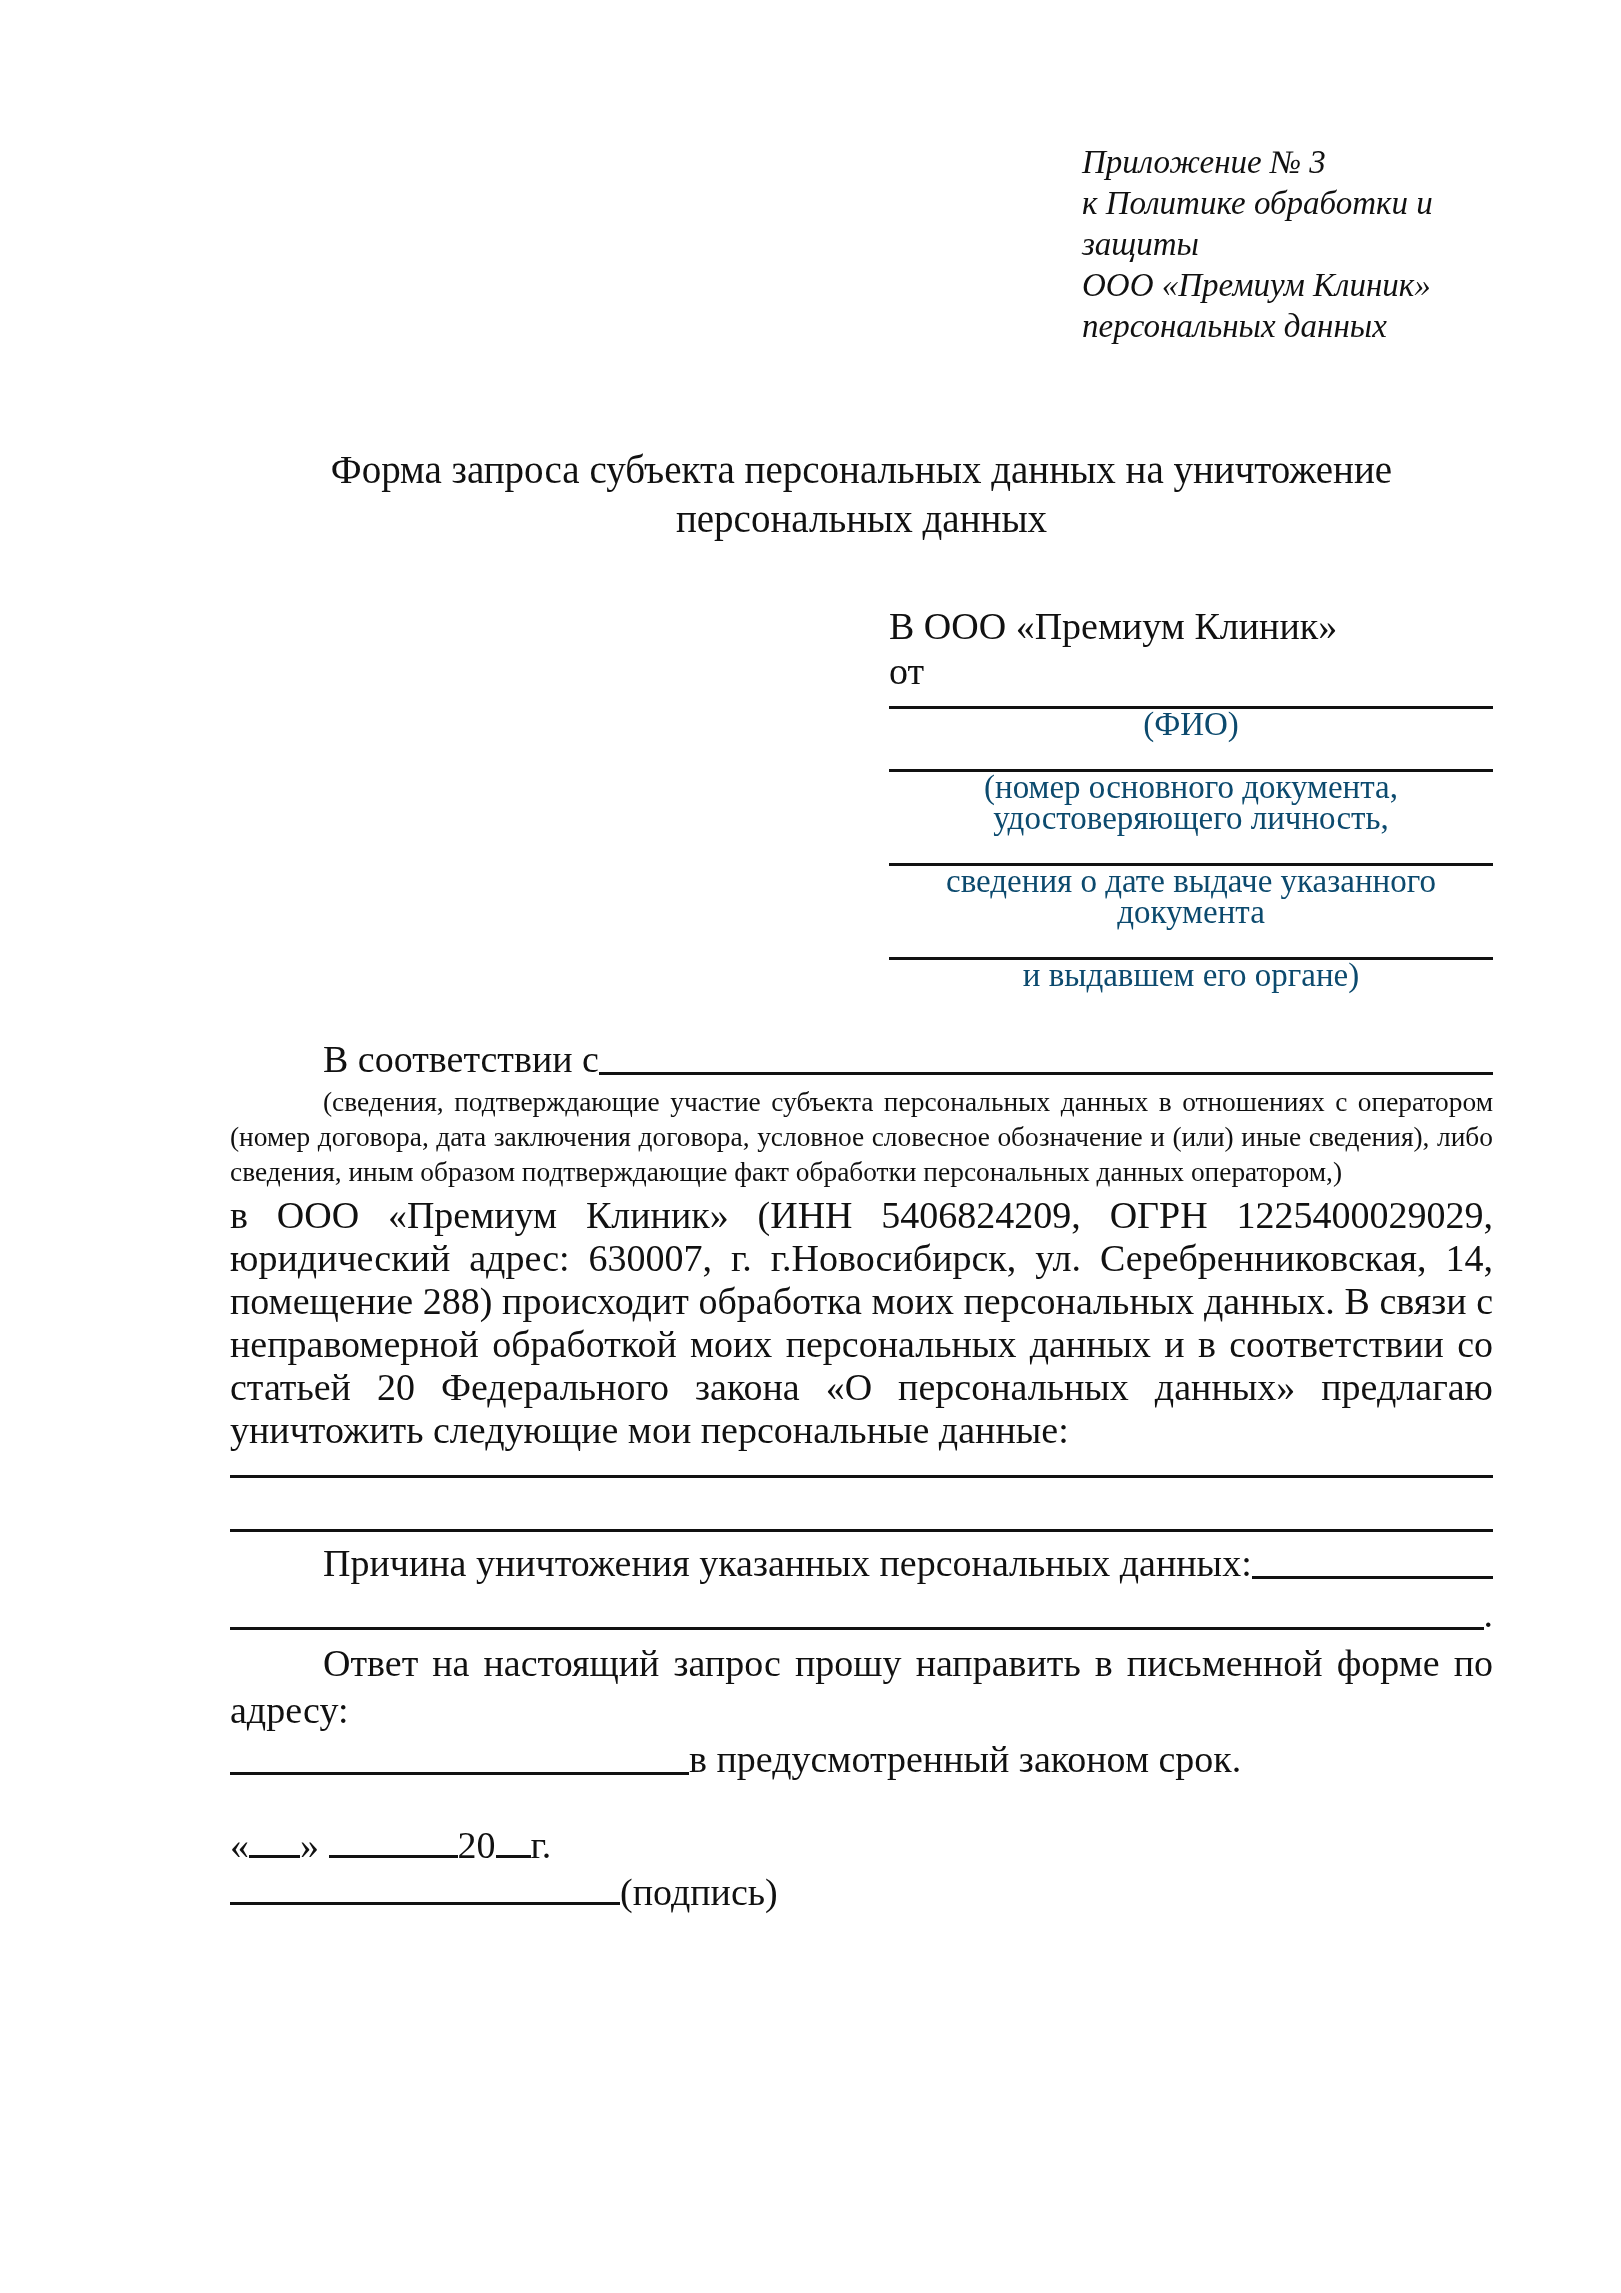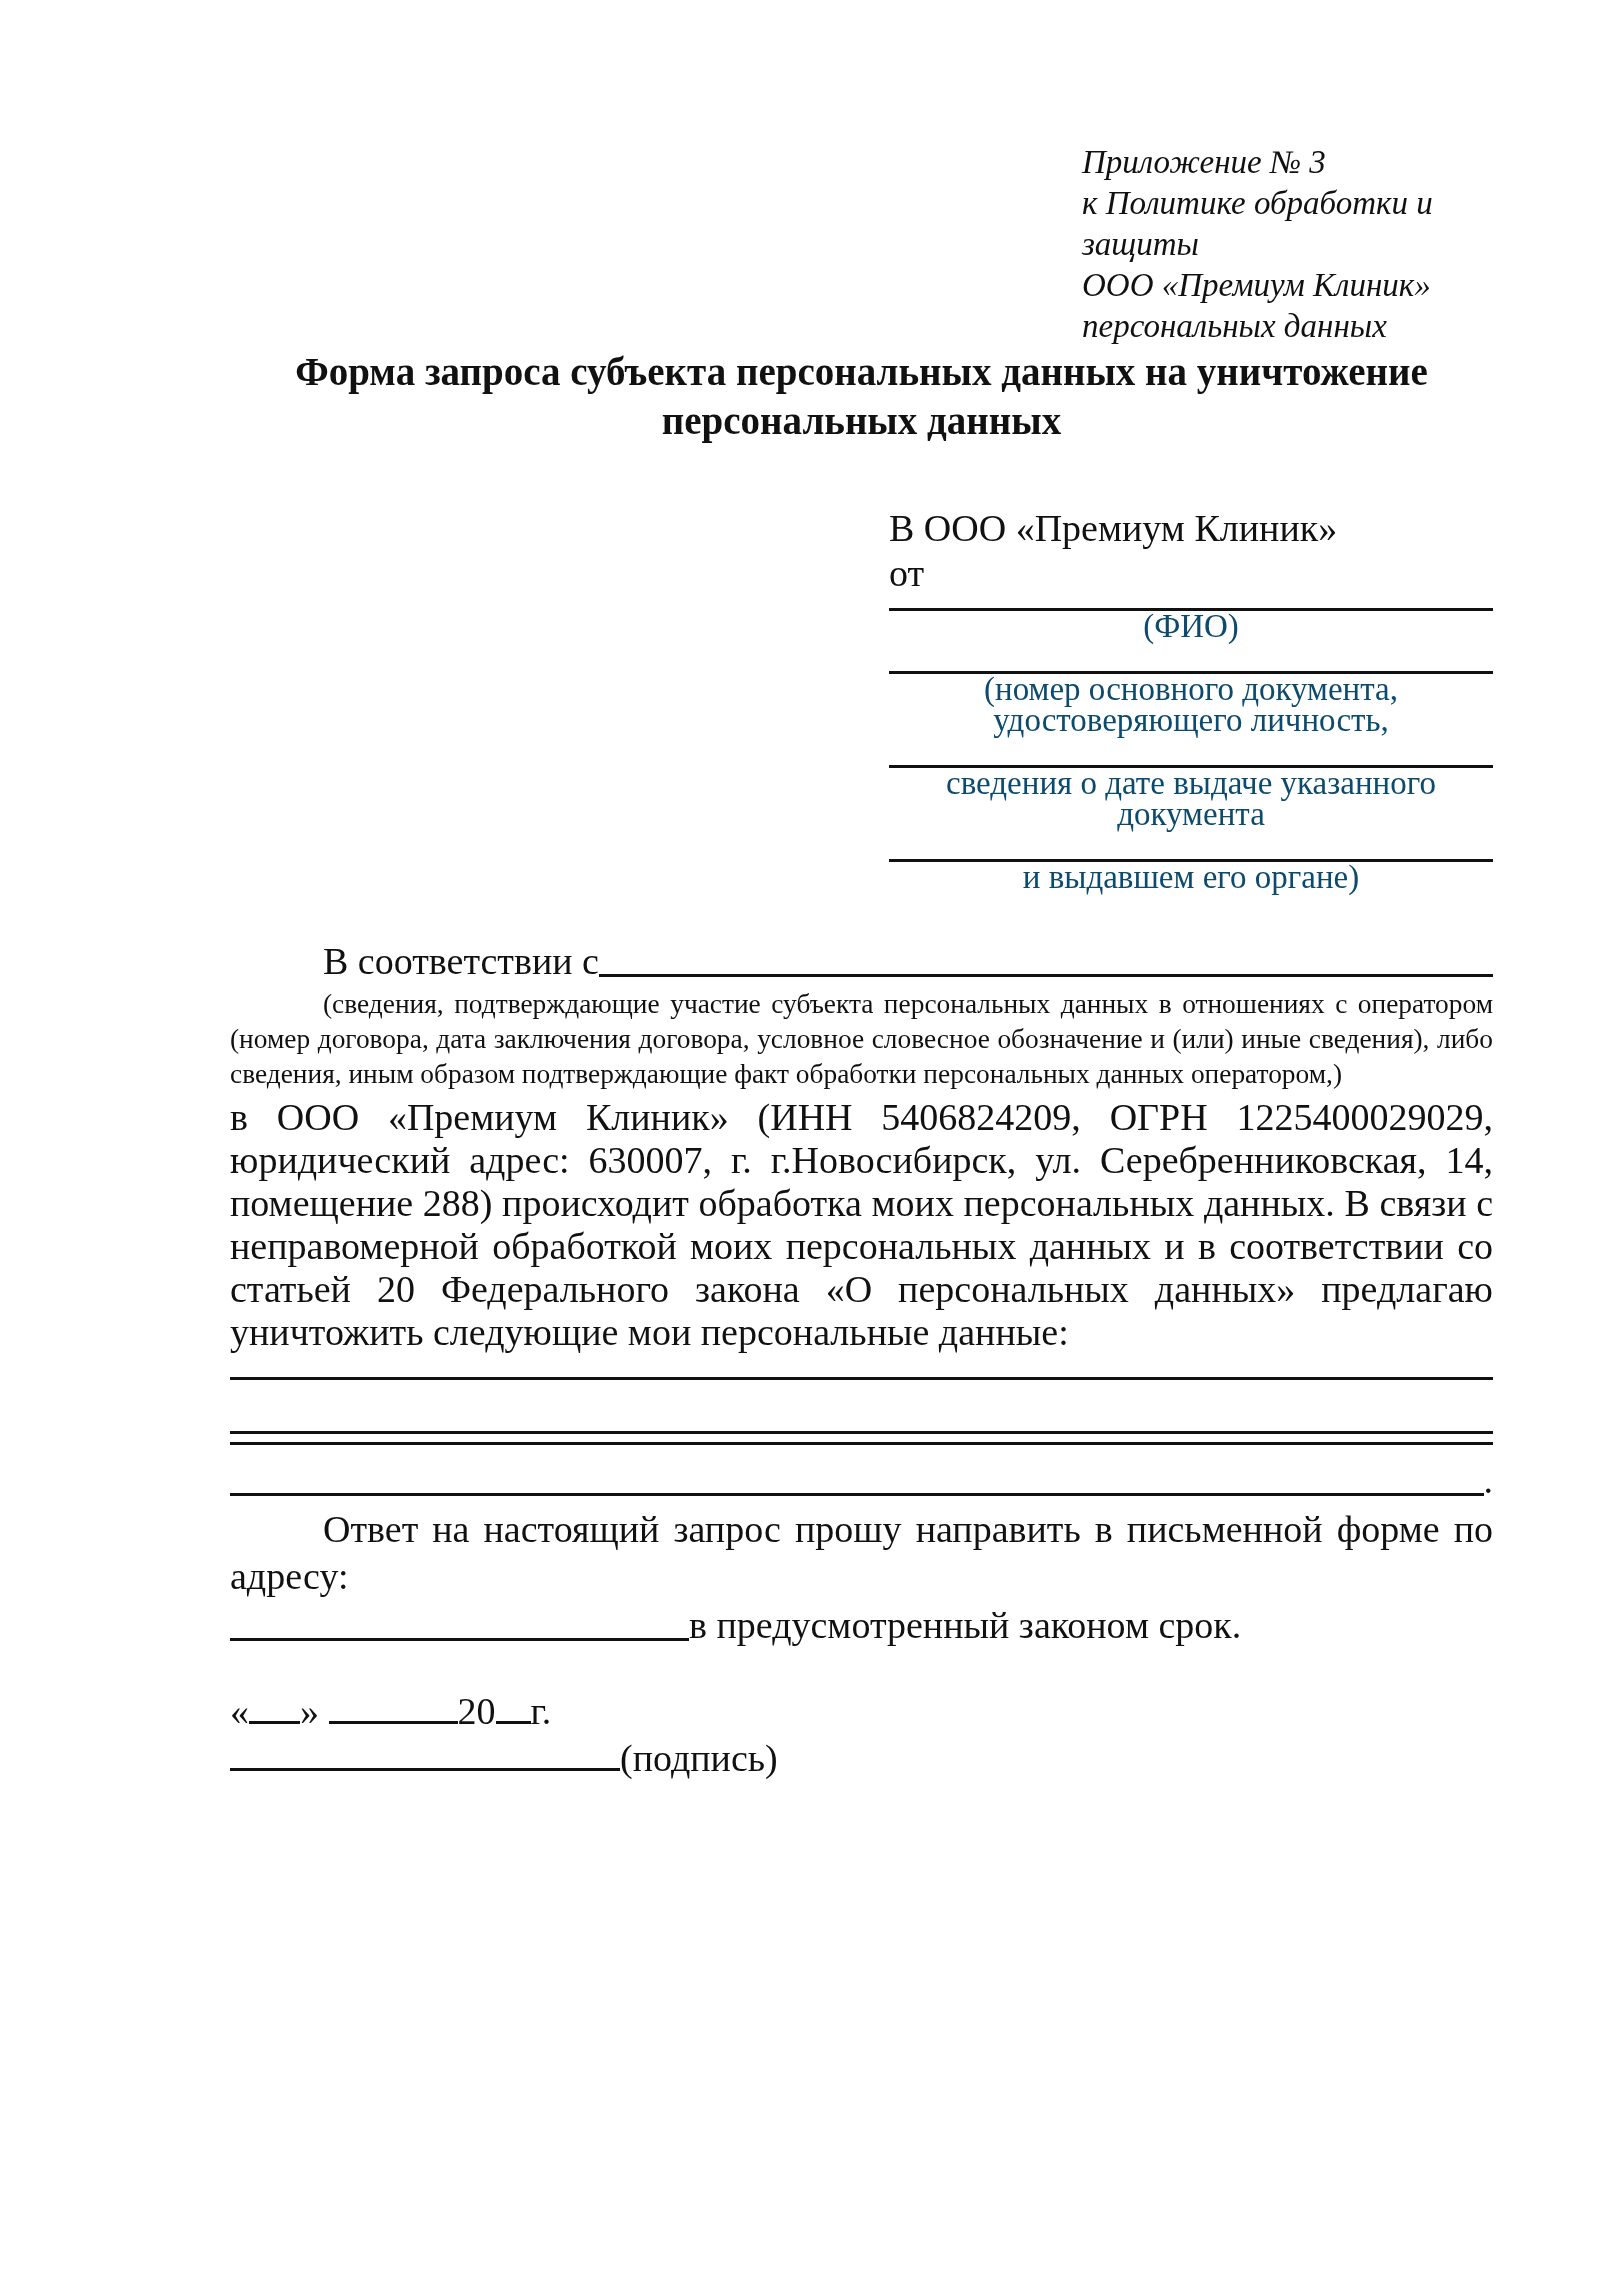--- a/index.html
+++ b/index.html
@@ -12,21 +12,21 @@
     box-sizing: border-box;
     padding: 142px 128px 0 230px;
     font-family: "Liberation Serif", "DejaVu Serif", serif;
     font-size: 38px;
     line-height: 47px;
     color: #111111;
   }
   
   .appendix { margin-left: 852px; font-size: 33px; line-height: 41px; font-style: italic; }
   
-  .title { text-align: center; font-weight: bold; font-size: 39px; line-height: 49px; }
+  .title { margin-top: 98px; text-align: center; font-weight: normal; font-size: 39px; line-height: 49px; }
   
   .addr { margin-top: 61px; margin-left: 659px; width: 604px; }
   .addr .to, .addr .from { line-height: 45px; }
   .rule  { border-bottom: 3.9px solid #111; }
   .addr .rule-first { height: 11.8px; }
   .addr .rule-next  { height: 29px; }
   .addr .cap { font-size: 33px; line-height: 31px; text-align: center; color: #0c4a6e; }
   
   .accord { display: flex; margin-top: 45px; }
   .lead-indent { padding-left: 93px; white-space: nowrap; }
@@ -90,20 +90,21 @@
   </div>
 
   <div class="footnote">(сведения, подтверждающие участие субъекта персональных данных в отношениях с оператором (номер договора, дата заключения договора, условное словесное обозначение и (или) иные сведения), либо сведения, иным образом подтверждающие факт обработки персональных данных оператором,)</div>
 
   <div class="body-par">в ООО «Премиум Клиник» (ИНН 5406824209, ОГРН 1225400029029, юридический адрес: 630007, г. г.Новосибирск, ул. Серебренниковская, 14, помещение 288) происходит обработка моих персональных данных. В связи с неправомерной обработкой моих персональных данных и в соответствии со статьей 20 Федерального закона «О персональных данных» предлагаю уничтожить следующие мои персональные данные:</div>
 
   <div class="rule rule-full-1"></div>
   <div class="rule rule-full-2"></div>
 
   <div class="reason">
+    <span class="lead-indent">Причина уничтожения указанных персональных данных:</span>
     <span class="fill"></span>
   </div>
 
   <div class="period-row">
     <span class="fill"></span>
     <span class="dot">.</span>
   </div>
 
   <div class="reply">Ответ на настоящий запрос прошу направить в письменной форме по адресу:</div>
 

